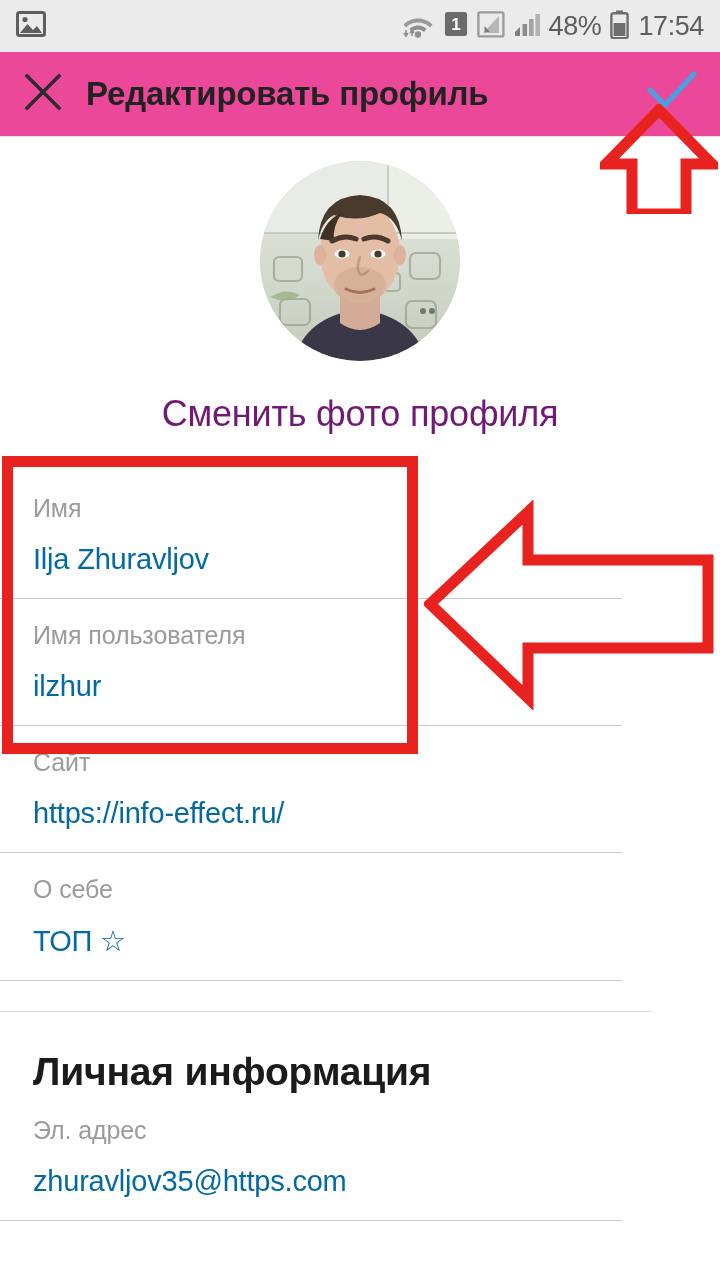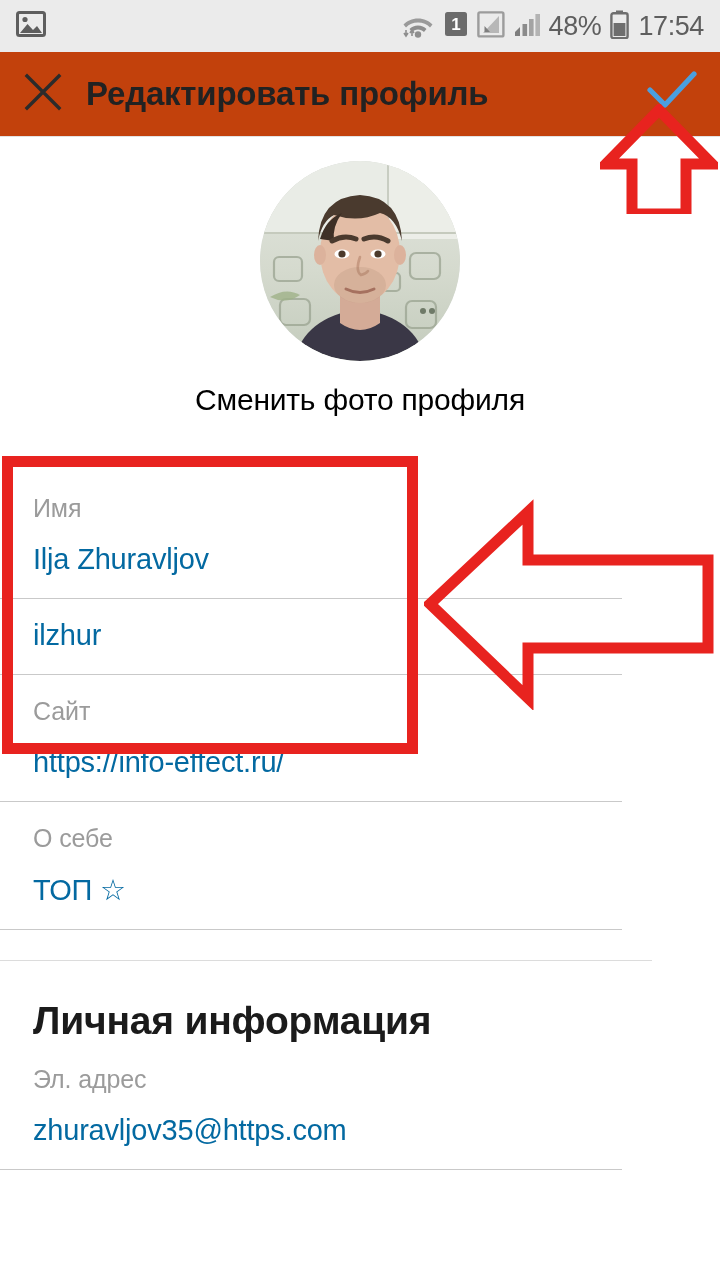--- a/index.html
+++ b/index.html
@@ -23,21 +23,21 @@
   .sb-right { display:flex; align-items:center; gap:9px; }
   .sb-text {
     font-size:27px; color:#5e5e5e; font-weight:400;
     letter-spacing:-0.4px; line-height:1;
   }
   .ic { display:block; }
 
   
   .appbar {
     position:absolute; top:52px; left:0; width:720px; height:85px;
-    background:#c2410c;
+    background:#ec4899;
     border-bottom:1px solid #e2e2e2;
     display:flex; align-items:center;
   }
   .appbar-close {
     width:86px; height:85px;
     display:flex; align-items:center; justify-content:center;
     cursor:pointer;
   }
   .appbar-title {
     font-size:33px; font-weight:700; color:#222; letter-spacing:-0.2px;
@@ -53,22 +53,22 @@
   .avatar-wrap {
     position:absolute; top:161px; left:0; width:720px;
     display:flex; flex-direction:column; align-items:center;
   }
   .avatar {
     width:200px; height:200px; border-radius:50%;
     overflow:hidden; background:#d8dcd6; position:relative;
   }
   .avatar svg { display:block; }
   .change-photo {
-    margin-top:22px;
-    font-size:30px; color:#000000; font-weight:400; letter-spacing:-0.2px;
+    margin-top:32px;
+    font-size:36px; color:#701a75; font-weight:400; letter-spacing:-0.2px;
     cursor:pointer;
   }
 
   
   .form { position:absolute; top:472px; left:0; width:652px; }
   .field { position:relative; padding:0 0 0 33px; }
   .field-label {
     font-size:25px; color:#9b9b9b; font-weight:400;
     padding-top:22px; letter-spacing:-0.1px;
   }
@@ -239,20 +239,21 @@
 
   <div class="form">
 
     <div class="field">
       <div class="field-label">Имя</div>
       <div class="field-value">Ilja  Zhuravljov</div>
     </div>
     <div class="field-underline"></div>
 
     <div class="field">
+      <div class="field-label">Имя пользователя</div>
       <div class="field-value">ilzhur</div>
     </div>
     <div class="field-underline"></div>
 
     <div class="field">
       <div class="field-label">Сайт</div>
       <div class="field-value">https://info-effect.ru/</div>
     </div>
     <div class="field-underline"></div>
 

